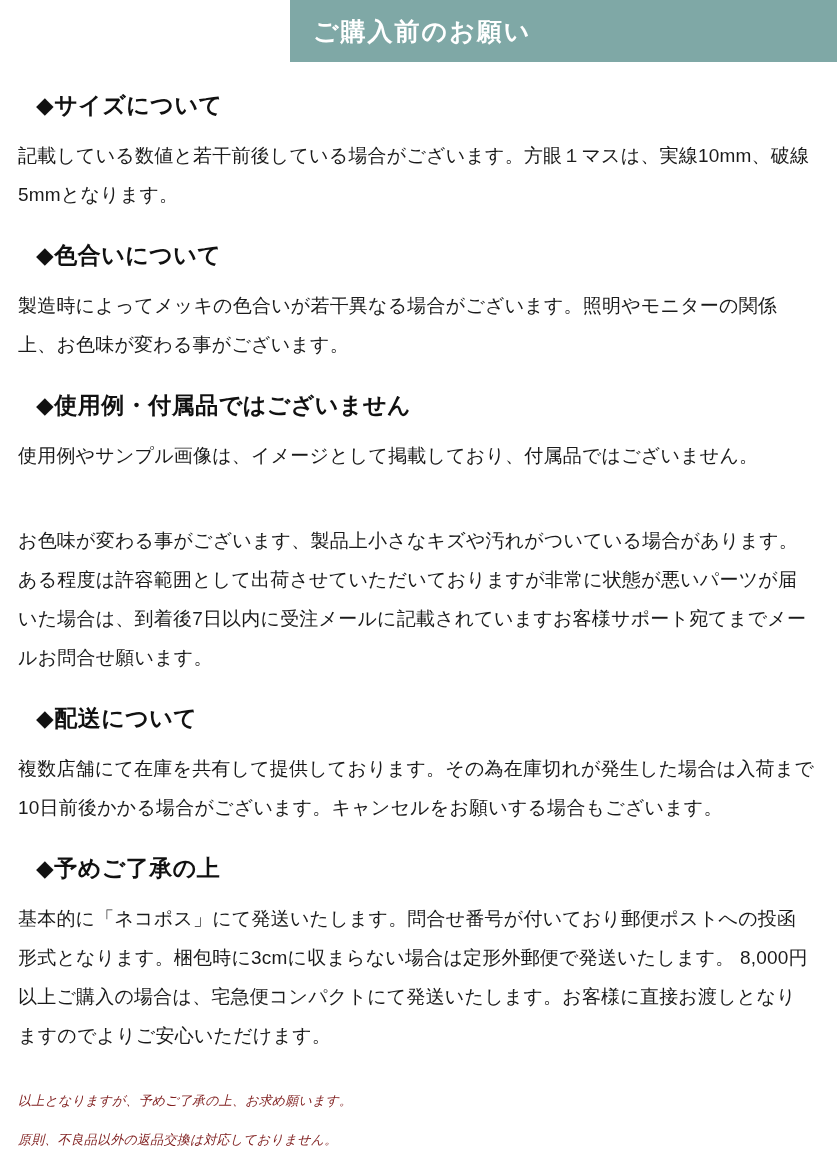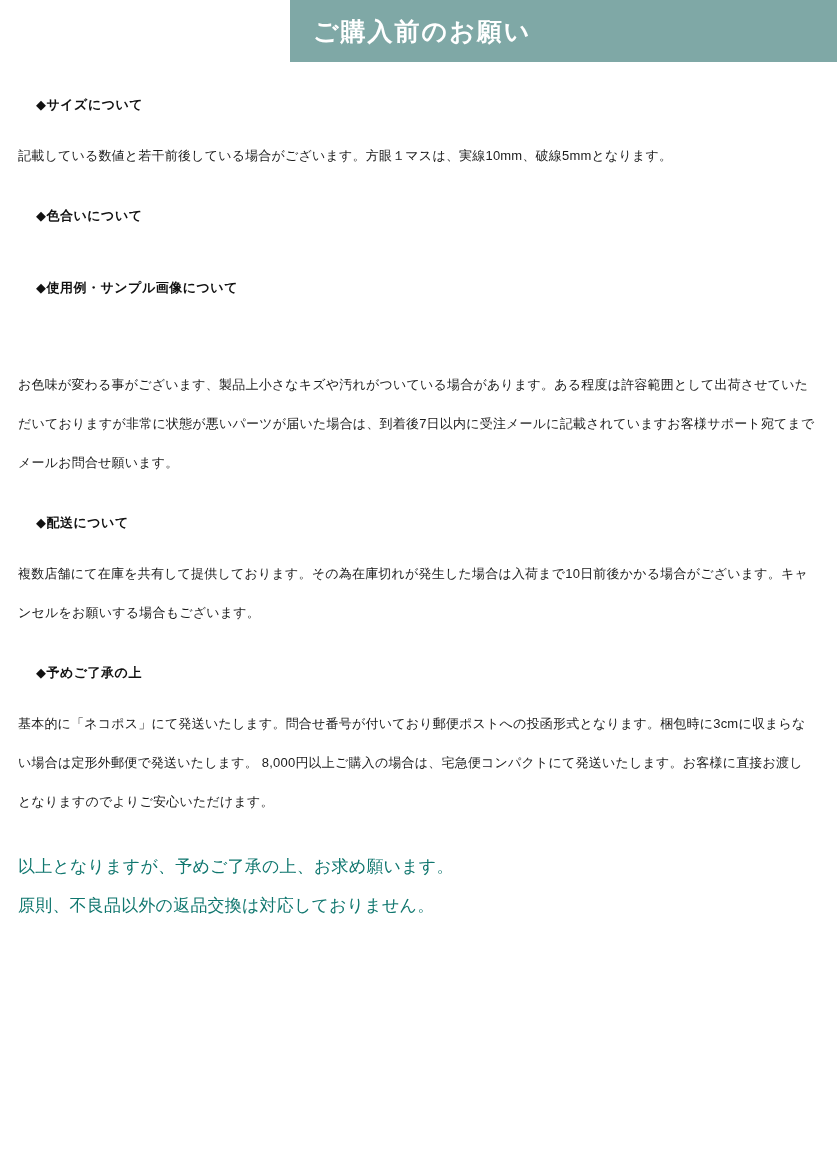--- a/index.html
+++ b/index.html
@@ -56,47 +56,48 @@
     white-space: nowrap;
   }
   .content {
     padding: 0 18px;
     box-sizing: border-box;
   }
   .section {
     margin: 0;
   }
   .section-heading {
-    font-size: 13px;
+    font-size: 23px;
     font-weight: bold;
     color: #111111;
     letter-spacing: 0.5px;
     margin: 0;
     padding: 0 0 0 18px;
     line-height: 26px;
     white-space: nowrap;
   }
   .section-body {
-    font-size: 13px;
+    font-size: 19px;
     color: #1a1a1a;
     line-height: 39px;
     margin: 0;
     padding: 0 4px 0 0;
     letter-spacing: 0.2px;
   }
   .sp-1 { height: 30px; }
   .sp-2 { height: 26px; }
   .sp-heading-gap { height: 18px; }
   .sp-section-gap { height: 28px; }
   .footer-note {
-    font-size: 17px;
-    color: #0f766e;
+    font-size: 13px;
+    color: #7f1d1d;
     line-height: 39px;
     letter-spacing: 0.2px;
     padding: 0 4px 0 0;
+    font-style: italic;
   }
 </style>
 </head>
 <body>
 
 <div class="page">
 
   <div class="header-band">
     <div class="header-bar"></div>
     <div class="header-left-block"></div>
@@ -111,27 +112,29 @@
       <div class="section-heading">◆サイズについて</div>
       <div class="sp-heading-gap"></div>
       <div class="section-body">記載している数値と若干前後している場合がございます。方眼１マスは、実線10mm、破線5mmとなります。</div>
     </div>
 
     <div class="sp-section-gap"></div>
 
     <div class="section">
       <div class="section-heading">◆色合いについて</div>
       <div class="sp-heading-gap"></div>
+      <div class="section-body">製造時によってメッキの色合いが若干異なる場合がございます。照明やモニターの関係上、お色味が変わる事がございます。</div>
     </div>
 
     <div class="sp-section-gap"></div>
 
     <div class="section">
-      <div class="section-heading">◆使用例・サンプル画像について</div>
+      <div class="section-heading">◆使用例・付属品ではございません</div>
       <div class="sp-heading-gap"></div>
+      <div class="section-body">使用例やサンプル画像は、イメージとして掲載しており、付属品ではございません。</div>
     </div>
 
     <div class="sp-section-gap"></div>
 
     <div class="section">
       <div class="sp-heading-gap"></div>
       <div class="section-body">お色味が変わる事がございます、製品上小さなキズや汚れがついている場合があります。ある程度は許容範囲として出荷させていただいておりますが非常に状態が悪いパーツが届いた場合は、到着後7日以内に受注メールに記載されていますお客様サポート宛てまでメールお問合せ願います。</div>
     </div>
 
     <div class="sp-section-gap"></div>

